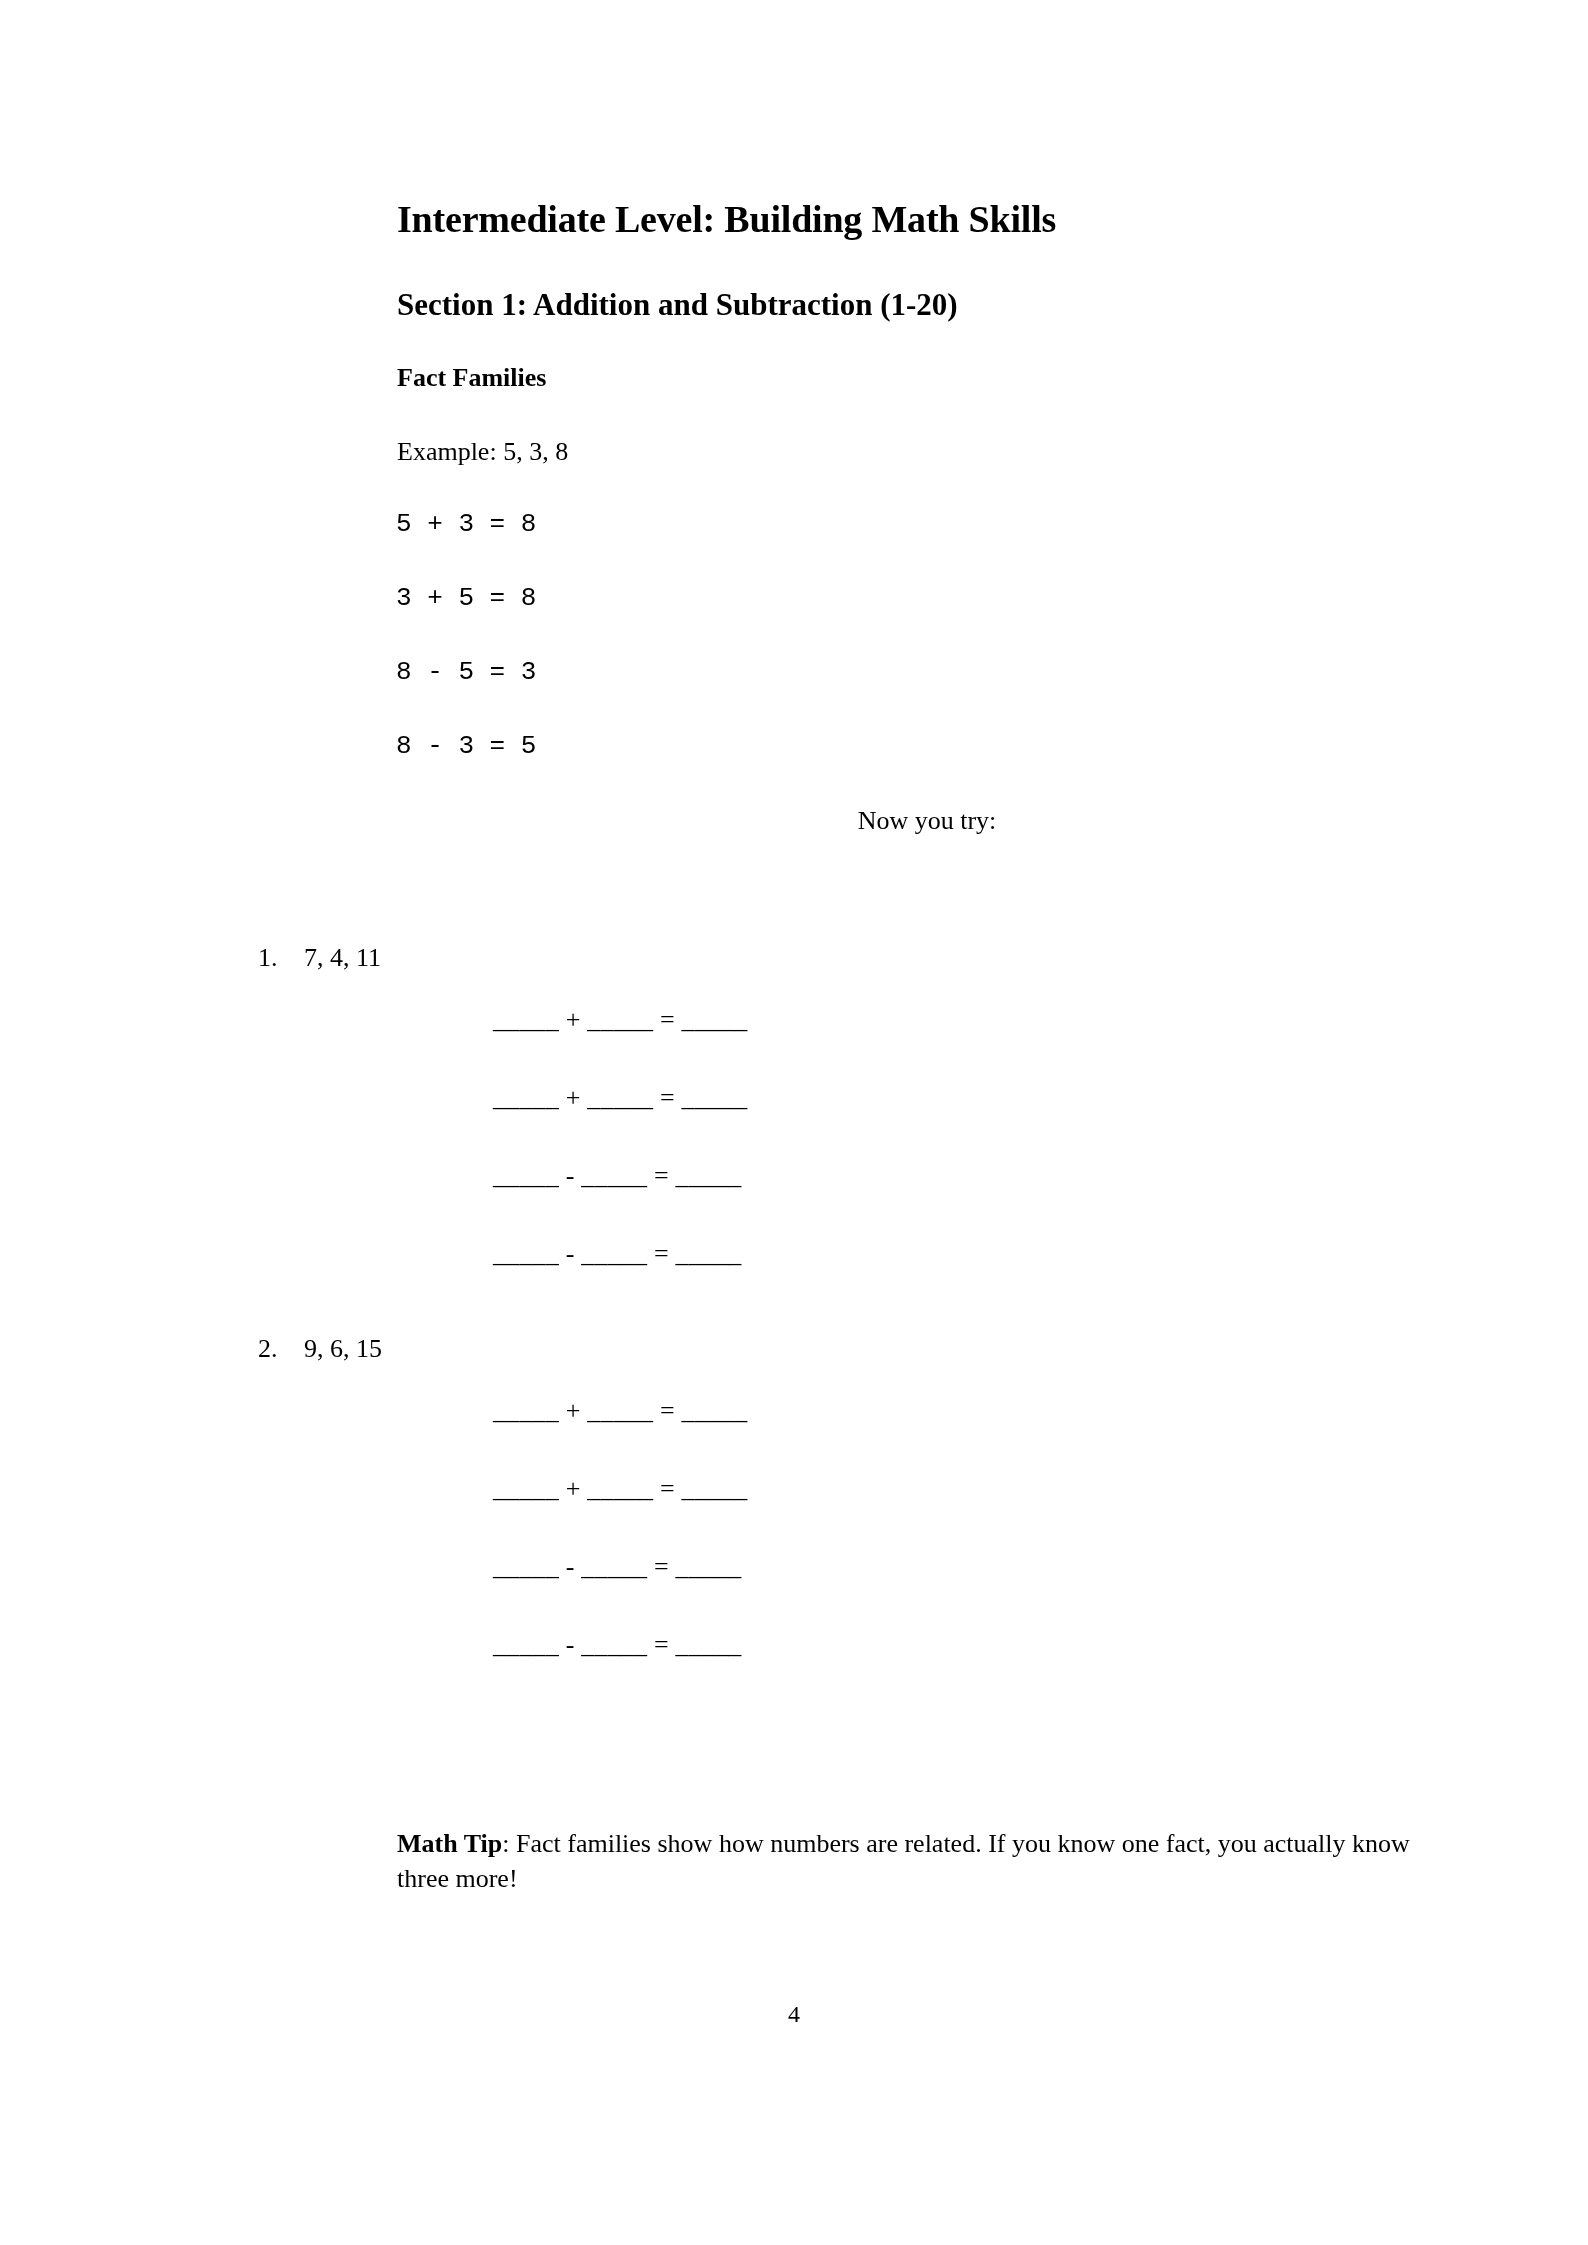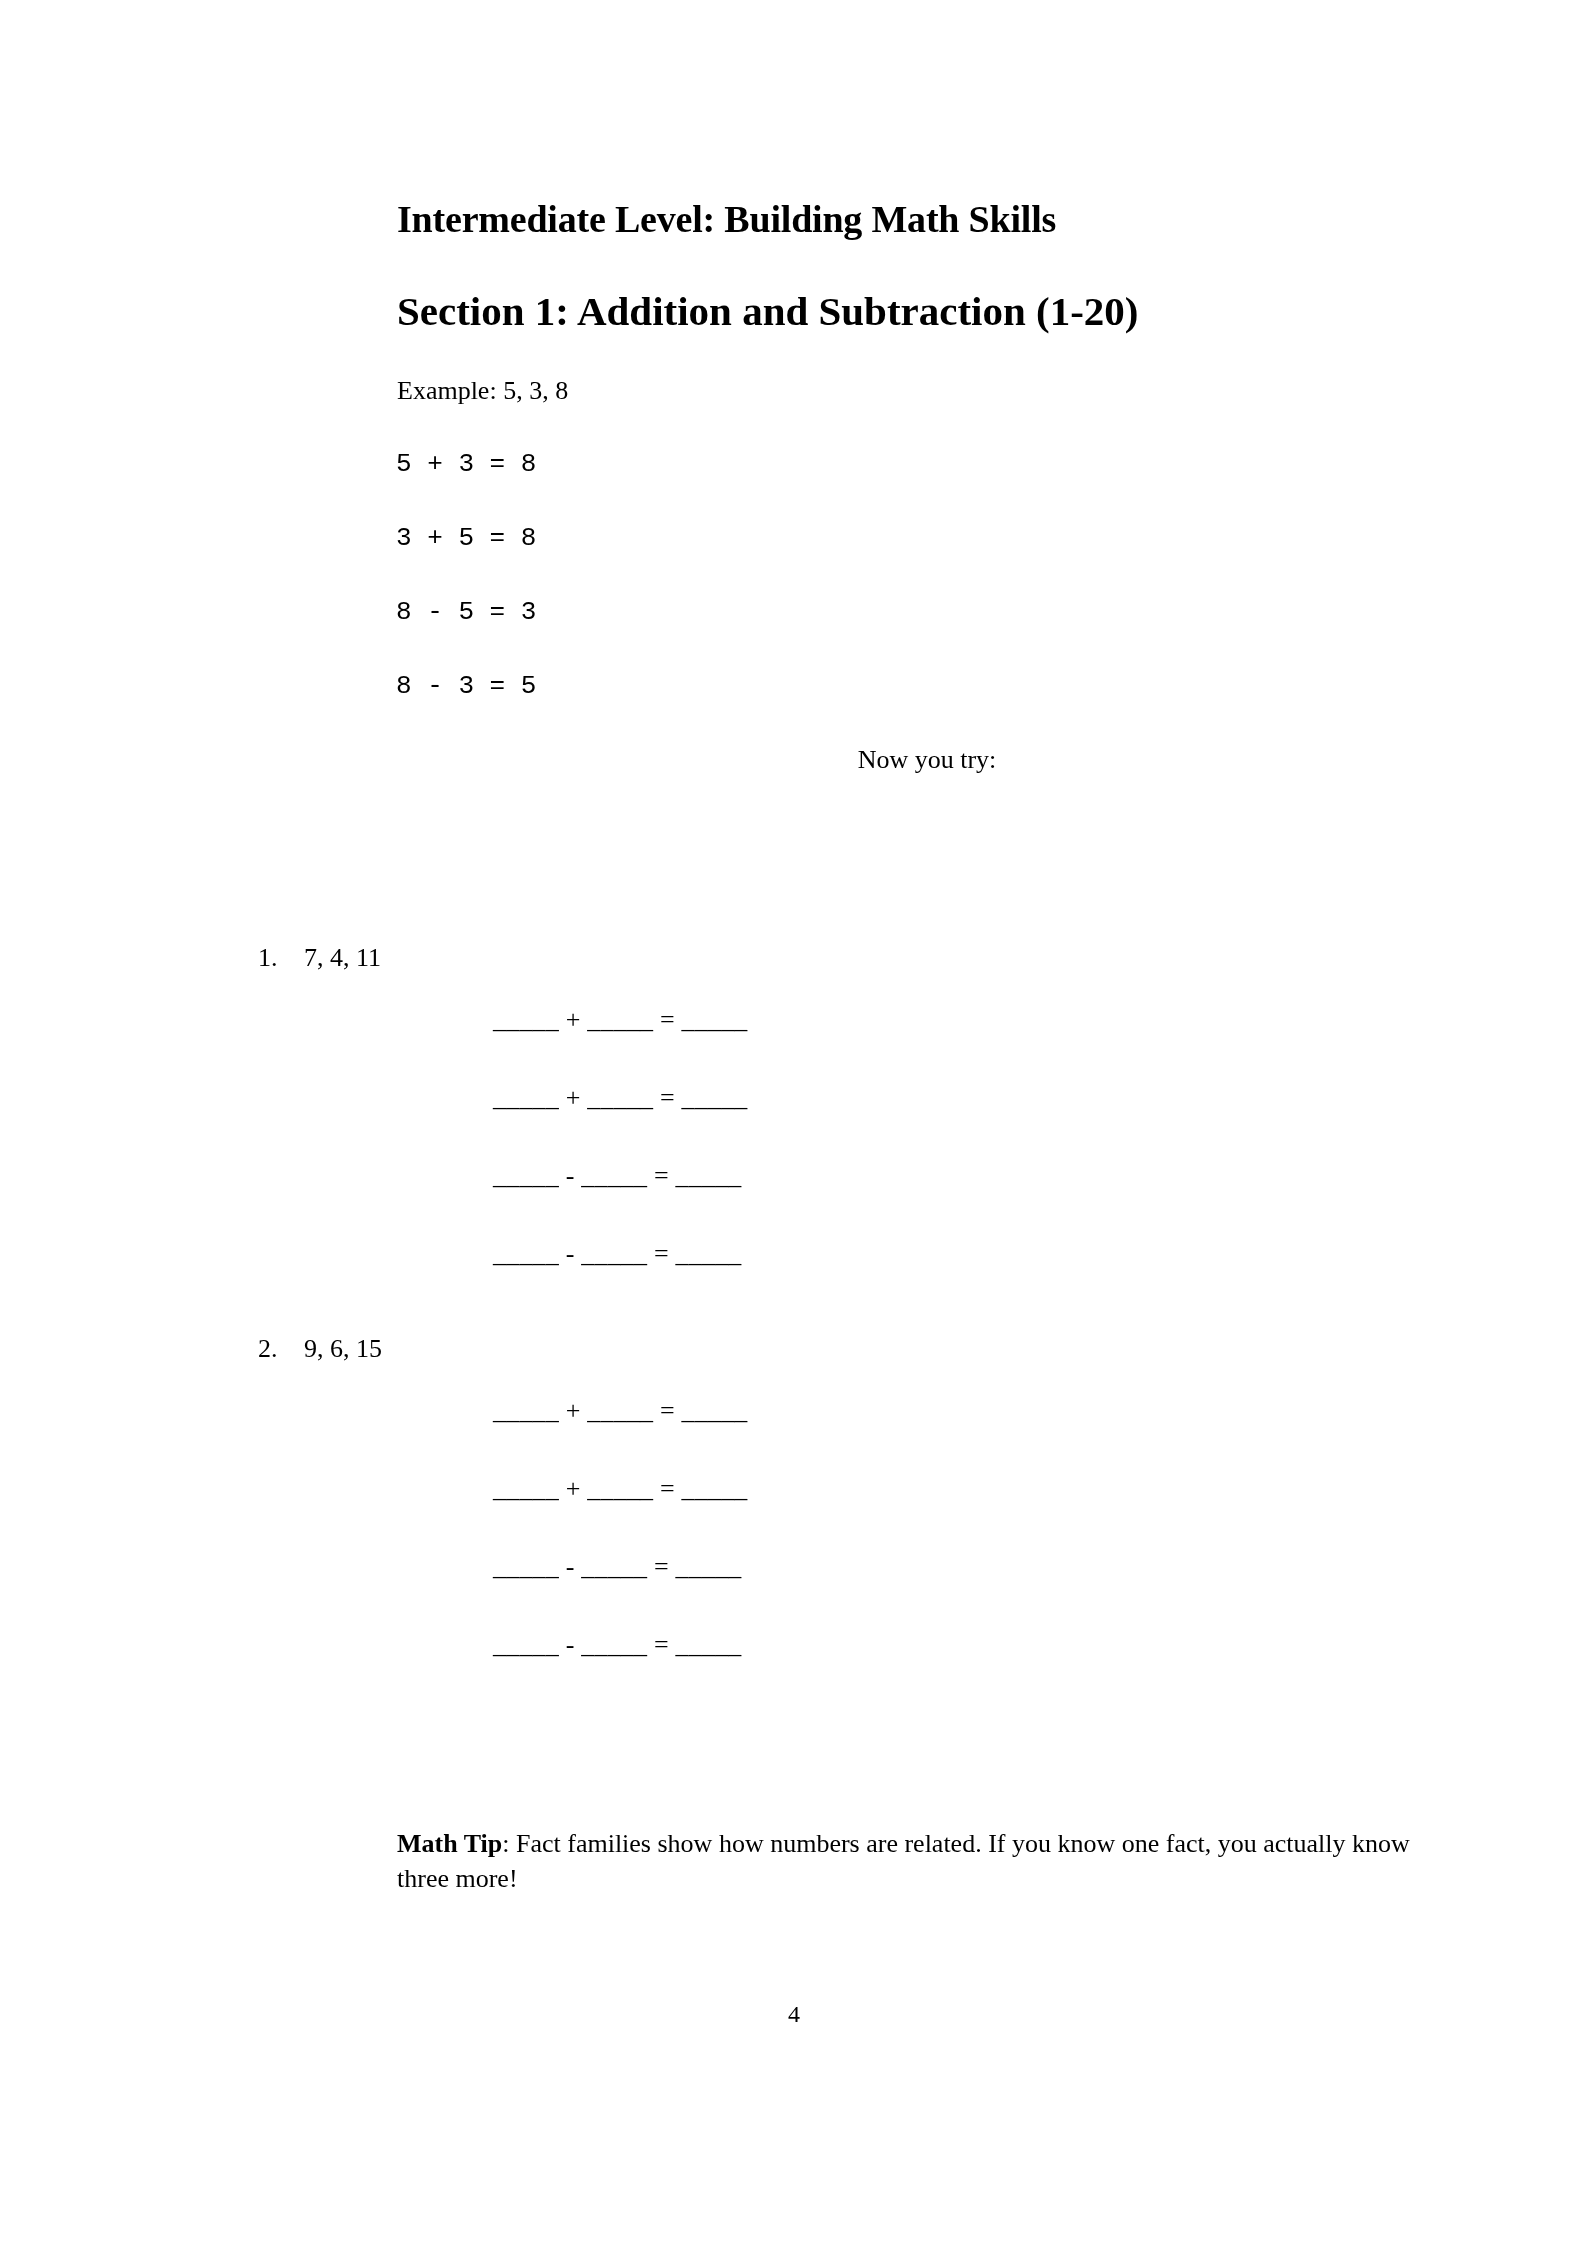--- a/index.html
+++ b/index.html
@@ -33,21 +33,21 @@
 
   .doc-title {
     font-size: 38px;
     font-weight: bold;
     line-height: 1.22;
     margin: 0 0 44px 0;
     letter-spacing: -0.2px;
   }
 
   .section-heading {
-    font-size: 41px;
+    font-size: 31px;
     font-weight: bold;
     line-height: 1.22;
     margin: 0 0 38px 0;
   }
 
   .sub-heading {
     font-size: 26px;
     font-weight: bold;
     line-height: 1.25;
     margin: 0 0 40px 0;
@@ -139,20 +139,21 @@
 <body>
 
 <div class="page">
 
   <div class="content">
 
     <h1 class="doc-title">Intermediate Level: Building Math Skills</h1>
 
     <h2 class="section-heading">Section 1: Addition and Subtraction (1-20)</h2>
 
+    <h3 class="sub-heading">Fact Families</h3>
 
 
     <p class="para">Example: 5, 3, 8</p>
 
     <p class="eq-line">5 + 3 = 8</p>
     <p class="eq-line">3 + 5 = 8</p>
     <p class="eq-line">8 - 5 = 3</p>
     <p class="eq-line">8 - 3 = 5</p>
 
     <p class="now-you-try">Now you try:</p>

